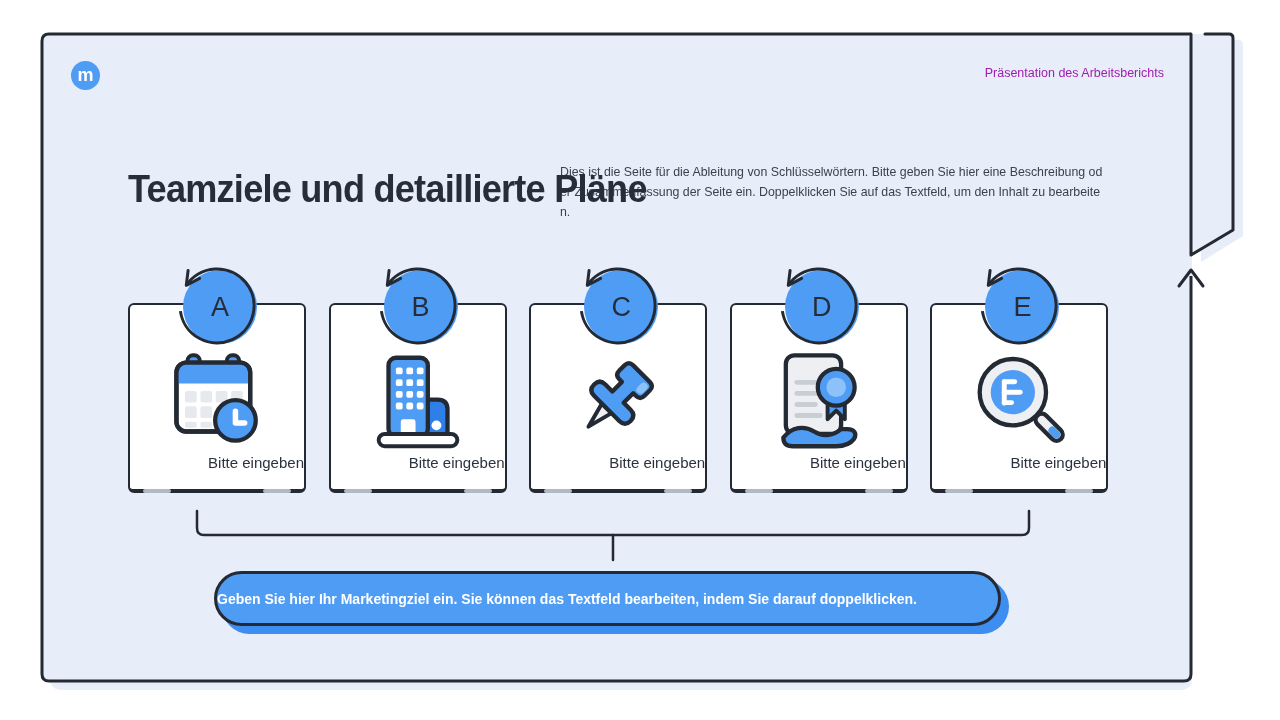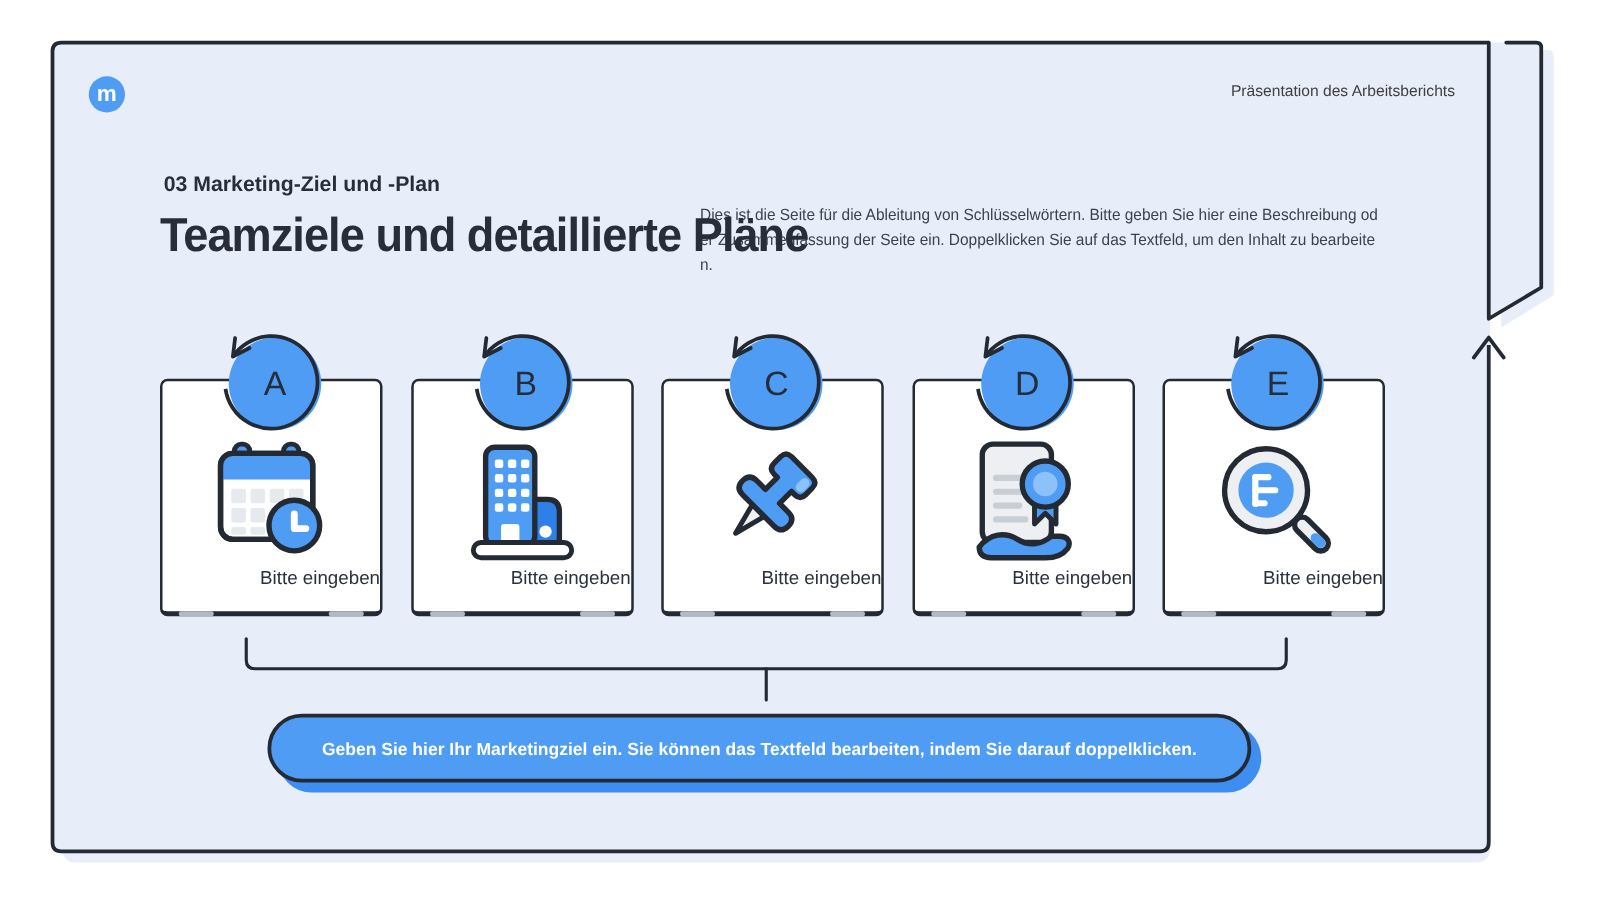--- a/index.html
+++ b/index.html
@@ -1,35 +1,35 @@
 <!DOCTYPE html>
 <html><head>
 <meta charset="utf-8">
 <style>
   * { margin:0; padding:0; box-sizing:border-box; }
   body { width:1280px; height:720px; background:#ffffff; font-family:"Liberation Sans", sans-serif; color:#272e39; overflow:hidden; }
   #stage { position:relative; width:1280px; height:720px; }
   svg.decor { position:absolute; left:0; top:0; z-index:0; }
   .logo { position:absolute; left:71px; top:61px; width:29px; height:29px; border-radius:50%; background:#4f9cf5; display:flex; align-items:center; justify-content:center; z-index:2; }
   .logo span { color:#fff; font-weight:bold; font-size:18px; line-height:1; margin-top:-2px; }
-  .hdr-right { position:absolute; top:66px; right:116px; font-size:12.5px; color:#404040; z-index:2; }
+  .hdr-right { position:absolute; top:66px; right:116px; font-size:12.5px; color:#a21caf; z-index:2; }
   .kicker { position:absolute; left:131px; top:138px; font-size:17px; font-weight:bold; color:#272e39; z-index:2; }
   .title { position:absolute; left:128px; top:168px; font-size:38px; font-weight:bold; color:#272e39; letter-spacing:-0.8px; transform:scaleX(0.95); transform-origin:left top; white-space:nowrap; z-index:3; }
   .desc { position:absolute; left:560px; top:162px; font-size:13px; line-height:20px; color:#39434f; transform:scaleX(0.95); transform-origin:left top; z-index:2; }
   .desc span { display:block; white-space:nowrap; }
   .card { position:absolute; top:303px; width:178px; height:190px; background:#fff; border:2.5px solid #242a33; border-bottom-width:4.5px; border-radius:6px; z-index:2; }
   .card .label { position:absolute; bottom:18px; left:0; width:100%; text-align:right; font-size:15px; color:#2b323f; }
   .card .icon { position:absolute; left:50%; top:38px; transform:translateX(-50%); }
   .tab { position:absolute; bottom:-4px; width:28px; height:4px; background:#b3b9c4; border-radius:2px; }
   .tab.l { left:13px; } .tab.r { right:13px; }
   .badge { position:absolute; z-index:4; width:104px; height:104px; }
   .badge .bluec { position:absolute; left:18px; top:17px; width:74px; height:74px; border-radius:50%; background:#4f9cf5; }
   .badge svg { position:absolute; left:0; top:0; }
   .badge .letter { position:absolute; left:18px; top:17px; width:74px; height:74px; display:flex; align-items:center; justify-content:center; font-size:27px; font-weight:500; color:#262d38; }
-  .pill { position:absolute; left:214px; top:571px; width:787px; height:55px; background:#4f9cf5; border:3px solid #242a33; border-radius:29px; box-shadow:8px 8px 0 #3e8df0; z-index:2; display:flex; align-items:center; justify-content:center; }
+  .pill { position:absolute; left:214px; top:571px; width:787px; height:55px; background:#4f9cf5; border:3px solid #242a33; border-radius:29px; box-shadow:8px 8px 0 #3e8df0; z-index:2; display:flex; align-items:center; justify-content:flex-start; }
   .pill span { color:#fff; font-weight:bold; font-size:14px; }
 </style>
 </head>
 <body>
 
 <div id="stage">
   <svg class="decor" width="1280" height="720" viewBox="0 0 1280 720">
     <rect x="50" y="43" width="1142" height="647" rx="10" fill="#e7edf9"></rect>
     <path d="M1199 40 L1239 40 Q1243 40 1243 46 L1243 236 L1201 262 Z" fill="#e7edf9"></path>
     <rect x="42" y="34" width="1149" height="647" rx="8" fill="#e7edf9"></rect>
@@ -38,21 +38,20 @@
     <path d="M1191 34 L1191 255 L1233 230 L1233 38 Q1233 34 1229 34 L1205 34" fill="none" stroke="#242a33" stroke-width="3" stroke-linejoin="round" stroke-linecap="round"></path>
     <path d="M1179 286 L1191 270 L1203 286" fill="none" stroke="#242a33" stroke-width="3" stroke-linejoin="round" stroke-linecap="round"></path>
     <path d="M197 511 L197 528 Q197 535 204 535 L1022 535 Q1029 535 1029 528 L1029 511" fill="none" stroke="#242a33" stroke-width="2.5" stroke-linecap="round"></path>
     <path d="M613 535 L613 560" stroke="#242a33" stroke-width="2.5" stroke-linecap="round"></path>
   </svg>
 
   <div class="logo">
       <span>m</span>
     </div>
   <div class="hdr-right">Präsentation des Arbeitsberichts</div>
-  <div class="kicker">03 Marketing-Ziel und -Plan</div>
   <div class="title">Teamziele und detaillierte Pläne</div>
   <div class="desc">
     <span>Dies ist die Seite für die Ableitung von Schlüsselwörtern. Bitte geben Sie hier eine Beschreibung od</span>
     <span>er Zusammenfassung der Seite ein. Doppelklicken Sie auf das Textfeld, um den Inhalt zu bearbeite</span>
     <span>n.</span>
   </div>
 
   <div class="card" style="left:128px">
     <svg class="icon" width="118" height="118" viewBox="0 0 96 96">
       <rect x="24" y="10" width="10" height="13" rx="4.5" fill="#4f9cf5" stroke="#242a33" stroke-width="3.2"></rect>

